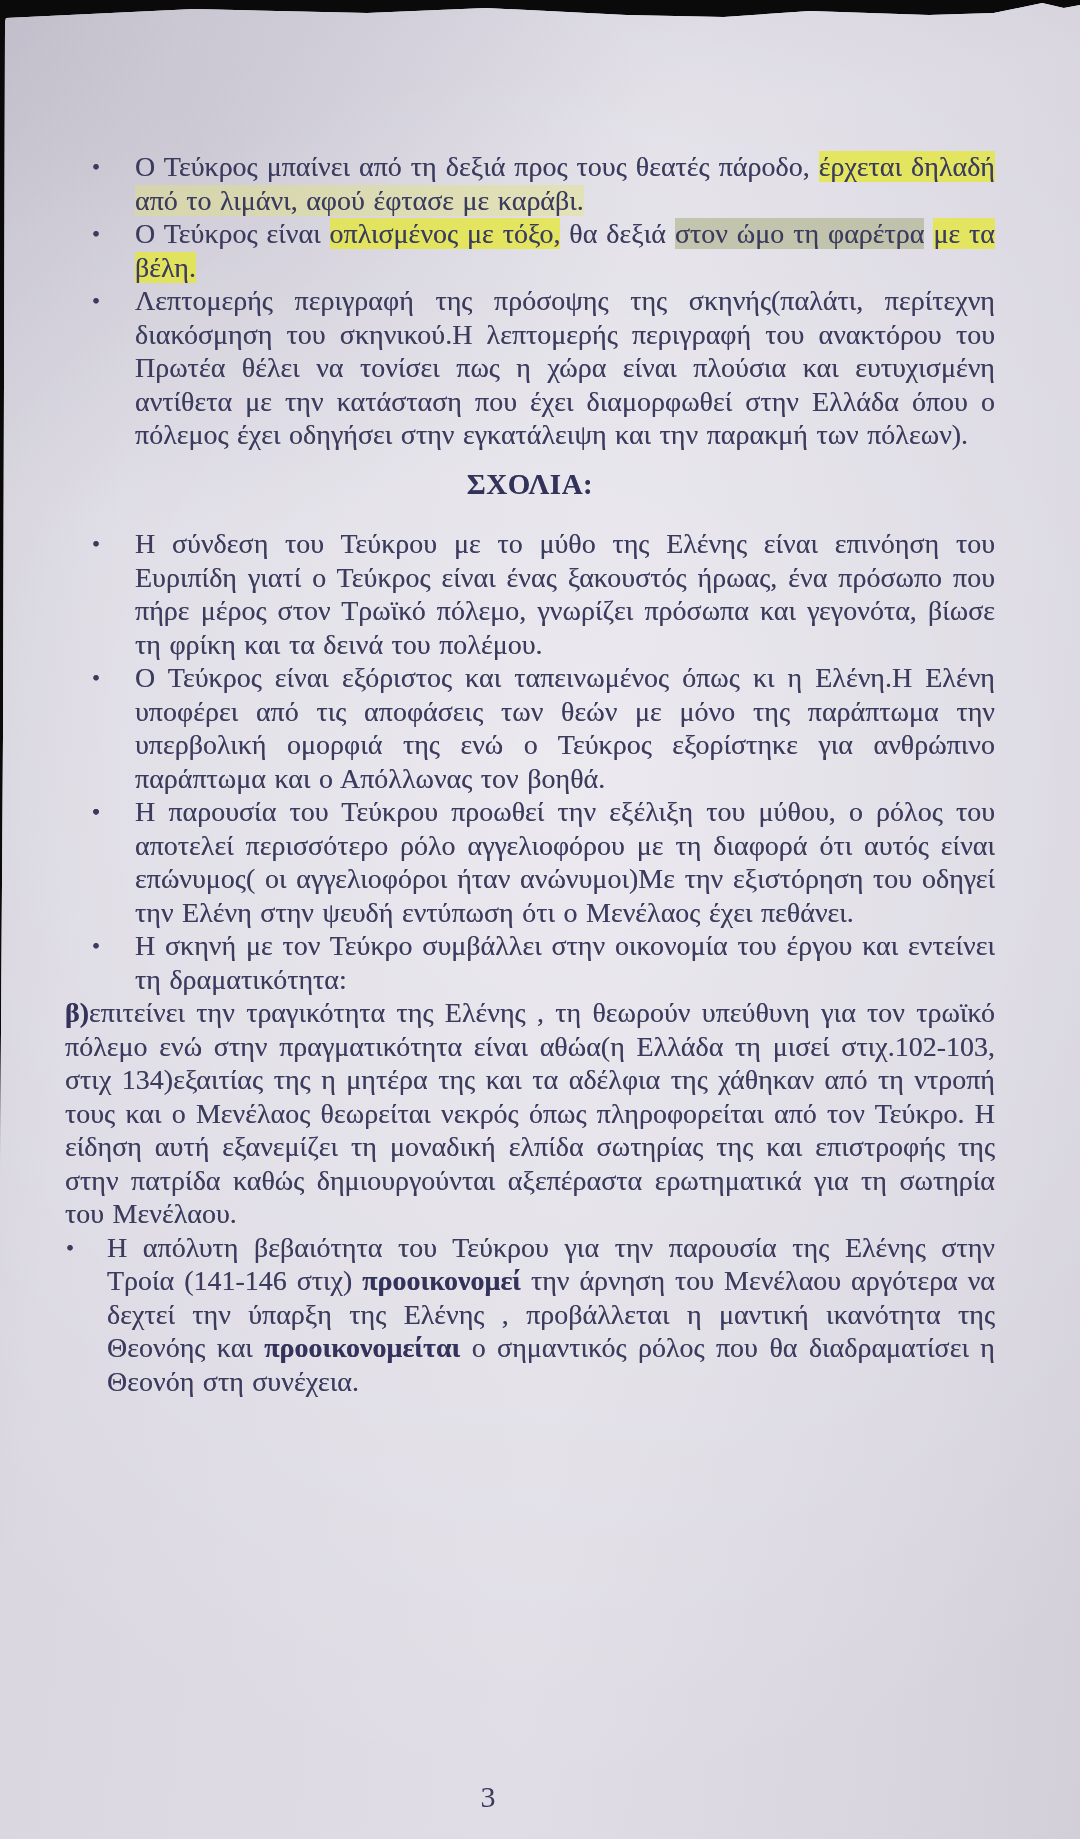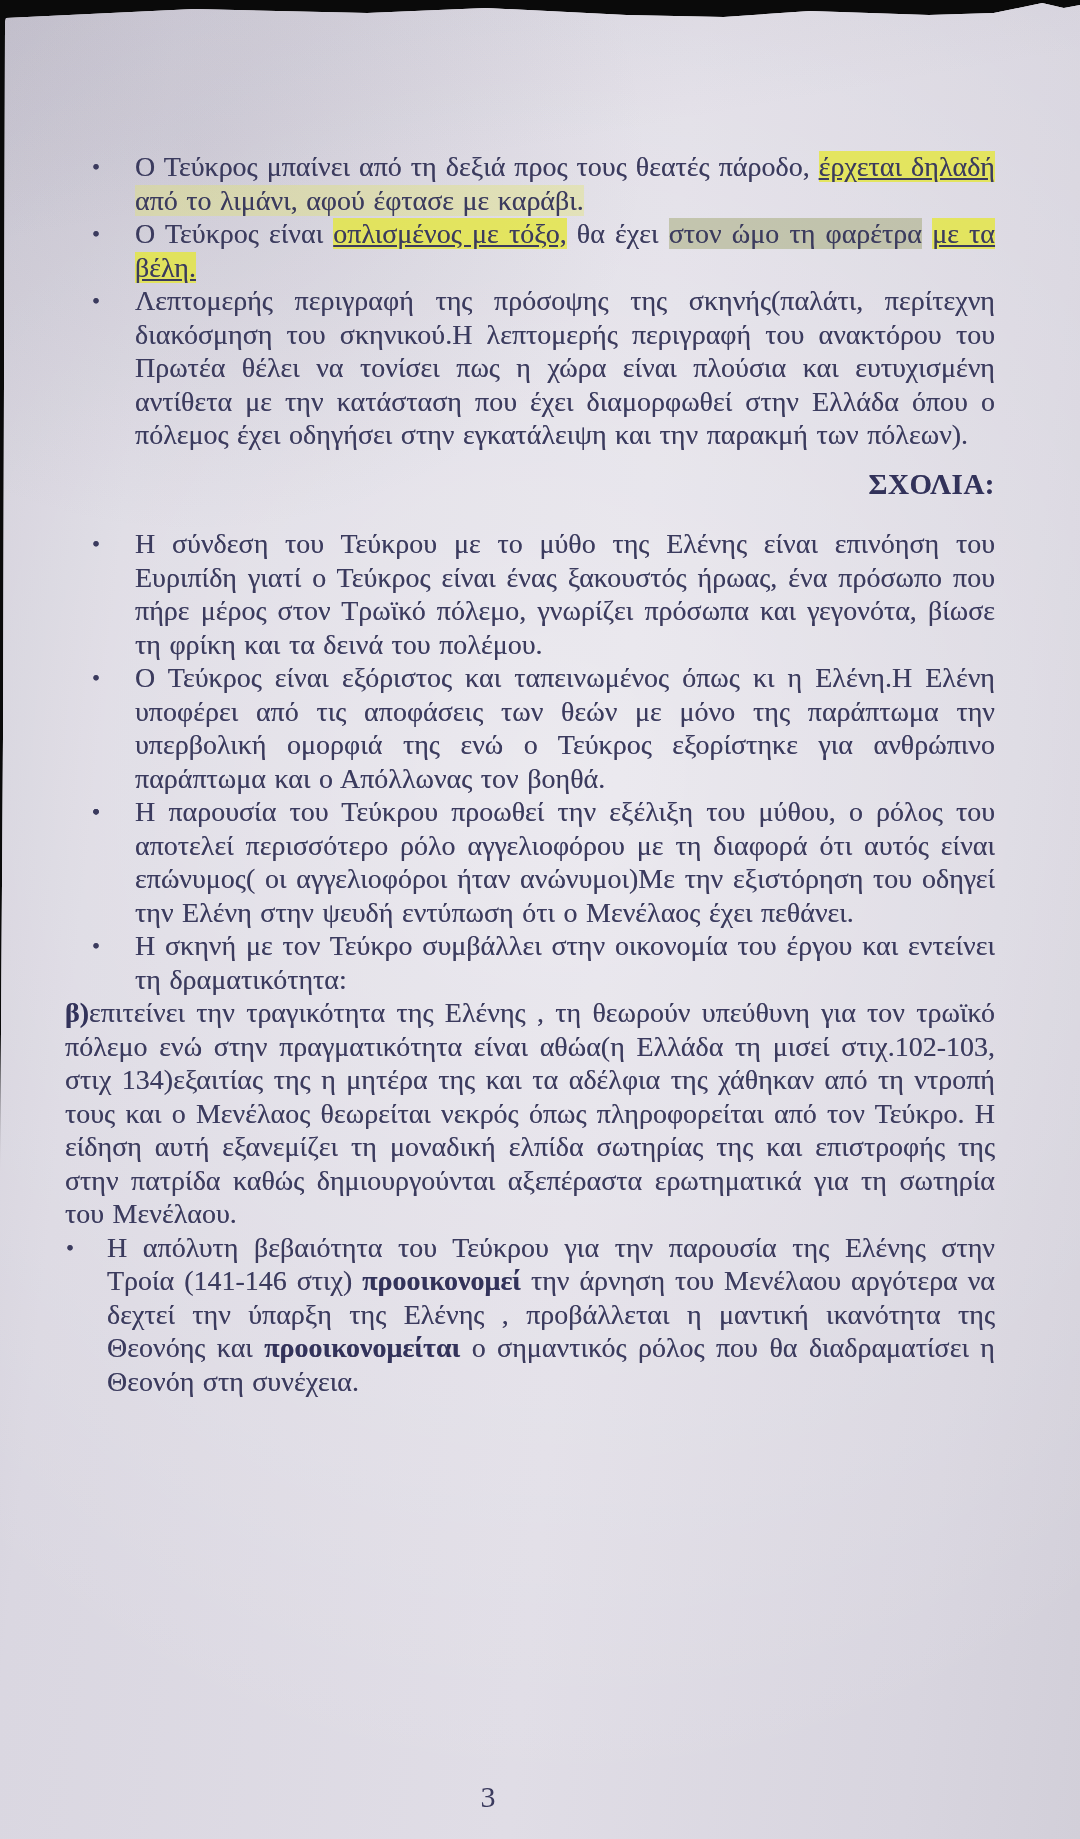--- a/index.html
+++ b/index.html
@@ -37,43 +37,43 @@
     text-shadow:0 0 0.6px rgba(59,59,94,0.55);
   }
   .bullet{position:relative;padding-left:70px;}
   .bullet .marker{position:absolute;left:27px;top:1px;font-size:23px;}
   .bullet--wide{padding-left:42px;}
   .bullet--wide .marker{left:1px;}
   .heading{
     font-weight:bold;color:#33335c;
     font-size:29px;letter-spacing:0.5px;
     margin:16px 0 26px 0;
-    text-align:right;
+    text-align:center;
   }
   .para{}
   .seg--bold{font-weight:bold;color:#32325a;}
   .seg--underline{text-underline-offset:5px;text-decoration-thickness:2px;}
-  .seg--highlight-strong{background:rgba(228,231,58,0.78); box-decoration-break:clone;text-decoration:underline; -webkit-box-decoration-break:clone;}
+  .seg--highlight-strong{background:rgba(228,231,58,0.78); box-decoration-break:clone; -webkit-box-decoration-break:clone;}
   .seg--highlight-light{background:rgba(228,231,90,0.33); box-decoration-break:clone; -webkit-box-decoration-break:clone;}
   .seg--highlight-olive{background:rgba(146,153,86,0.40); box-decoration-break:clone; -webkit-box-decoration-break:clone;}
   .page-number{
     position:absolute;top:1780px;left:438px;width:100px;
     text-align:center;font-size:30px;color:#3b3b5e;
   }
 </style>
 </head>
 <body>
 
 <div class="page">
   <div class="sheen"></div>
 </div>
 
 <div class="content">
     <div class="bullet"><span class="marker">•</span><span class="seg seg--normal">Ο Τεύκρος μπαίνει από τη δεξιά προς τους θεατές πάροδο, </span><span class="seg seg--highlight-strong">έρχεται δηλαδή</span><span class="seg seg--highlight-light"> από το λιμάνι, αφού έφτασε με καράβι.</span></div>
-    <div class="bullet"><span class="marker">•</span><span class="seg seg--normal">Ο Τεύκρος είναι </span><span class="seg seg--highlight-strong">οπλισμένος με τόξο,</span><span class="seg seg--normal"> θα έχει </span><span class="seg seg--highlight-olive">στον ώμο τη φαρέτρα</span><span class="seg seg--normal"> </span><span class="seg seg--highlight-strong">με τα βέλη.</span></div>
+    <div class="bullet"><span class="marker">•</span><span class="seg seg--normal">Ο Τεύκρος είναι </span><span class="seg seg--highlight-strong">οπλισμένος με τόξο,</span><span class="seg seg--normal"> θα δεξιά </span><span class="seg seg--highlight-olive">στον ώμο τη φαρέτρα</span><span class="seg seg--normal"> </span><span class="seg seg--highlight-strong">με τα βέλη.</span></div>
     <div class="bullet"><span class="marker">•</span><span class="seg seg--normal">Λεπτομερής περιγραφή της πρόσοψης της σκηνής(παλάτι, περίτεχνη διακόσμηση του σκηνικού.Η λεπτομερής περιγραφή του ανακτόρου του Πρωτέα θέλει να τονίσει πως η χώρα είναι πλούσια και ευτυχισμένη αντίθετα με την κατάσταση που έχει διαμορφωθεί στην Ελλάδα όπου ο πόλεμος έχει οδηγήσει στην εγκατάλειψη και την παρακμή των πόλεων).</span></div>
     <div class="heading"><span class="seg seg--bold">ΣΧΟΛΙΑ:</span></div>
     <div class="bullet"><span class="marker">•</span><span class="seg seg--normal">Η σύνδεση του Τεύκρου με το μύθο της Ελένης είναι επινόηση του Ευριπίδη γιατί ο Τεύκρος είναι ένας ξακουστός ήρωας, ένα πρόσωπο που πήρε μέρος στον Τρωϊκό πόλεμο, γνωρίζει πρόσωπα και γεγονότα, βίωσε τη φρίκη και τα δεινά του πολέμου.</span></div>
     <div class="bullet"><span class="marker">•</span><span class="seg seg--normal">Ο Τεύκρος είναι εξόριστος και ταπεινωμένος όπως κι η Ελένη.Η Ελένη υποφέρει από τις αποφάσεις των θεών με μόνο της παράπτωμα την υπερβολική ομορφιά της ενώ ο Τεύκρος εξορίστηκε για ανθρώπινο παράπτωμα και ο Απόλλωνας τον βοηθά.</span></div>
     <div class="bullet"><span class="marker">•</span></div>
     <div class="bullet"><span class="marker">•</span><span class="seg seg--normal">Η παρουσία του Τεύκρου προωθεί την εξέλιξη του μύθου, ο ρόλος του αποτελεί περισσότερο ρόλο αγγελιοφόρου με τη διαφορά ότι αυτός είναι επώνυμος( οι αγγελιοφόροι ήταν ανώνυμοι)Με την εξιστόρηση του οδηγεί την Ελένη στην ψευδή εντύπωση ότι ο Μενέλαος </span><span class="seg seg--underline">έχει πεθάνει.</span></div>
     <div class="bullet"><span class="marker">•</span><span class="seg seg--normal">Η σκηνή με τον Τεύκρο συμβάλλει στην οικονομία του έργου και εντείνει τη δραματικότητα:</span></div>
     <div class="para"><span class="seg seg--bold">β)</span><span class="seg seg--normal">επιτείνει την τραγικότητα της Ελένης , τη θεωρούν υπεύθυνη για τον τρωϊκό πόλεμο ενώ στην πραγματικότητα είναι αθώα(η Ελλάδα τη μισεί στιχ.102-103, στιχ 134)εξαιτίας της η μητέρα της και τα αδέλφια της χάθηκαν από τη ντροπή τους και ο Μενέλαος θεωρείται νεκρός όπως πληροφορείται από τον Τεύκρο. Η είδηση αυτή εξανεμίζει τη μοναδική  ελπίδα σωτηρίας της και επιστροφής της στην πατρίδα καθώς δημιουργούνται αξεπέραστα ερωτηματικά για τη σωτηρία του Μενέλαου.</span></div>
     <div class="bullet bullet--wide"><span class="marker">•</span><span class="seg seg--normal">Η απόλυτη βεβαιότητα του Τεύκρου για την παρουσία της Ελένης στην Τροία (141-146 στιχ) </span><span class="seg seg--bold">προοικονομεί</span><span class="seg seg--normal"> την άρνηση του Μενέλαου αργότερα  να δεχτεί την ύπαρξη της Ελένης , προβάλλεται η μαντική ικανότητα της Θεονόης   και </span><span class="seg seg--bold">προοικονομείται</span><span class="seg seg--normal"> ο σημαντικός ρόλος που θα διαδραματίσει η Θεονόη στη συνέχεια.</span></div>
   </div>

